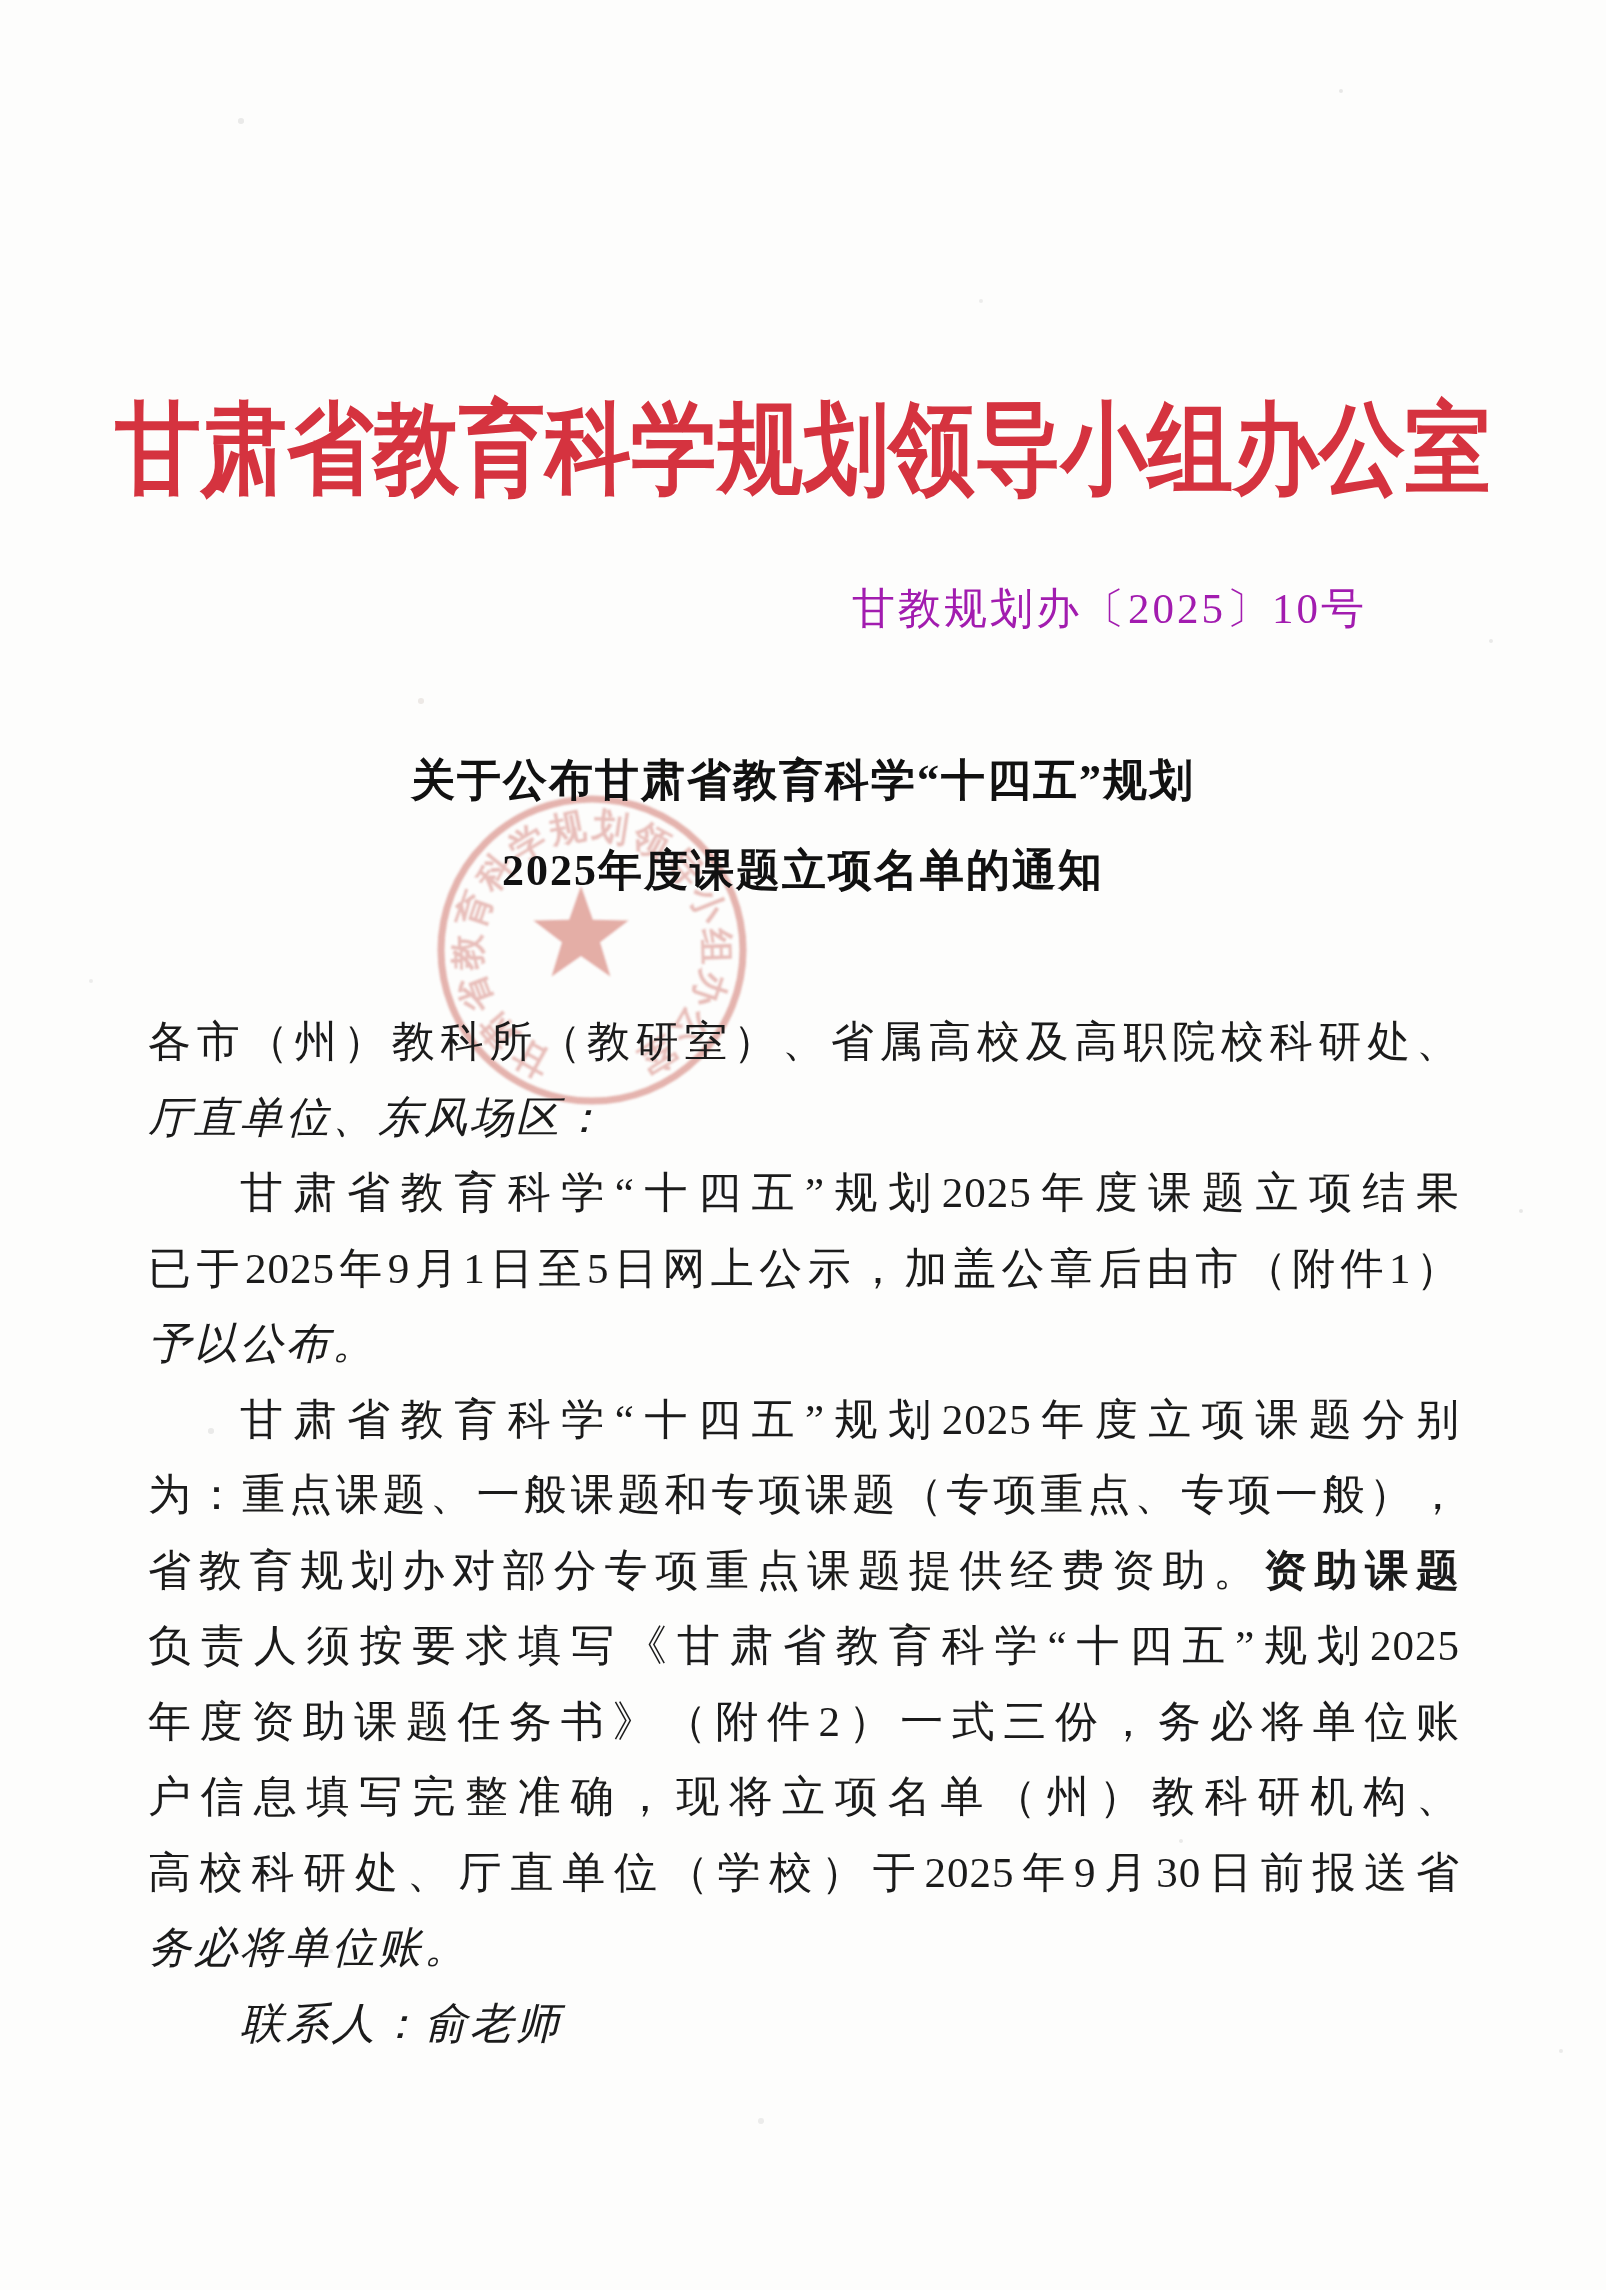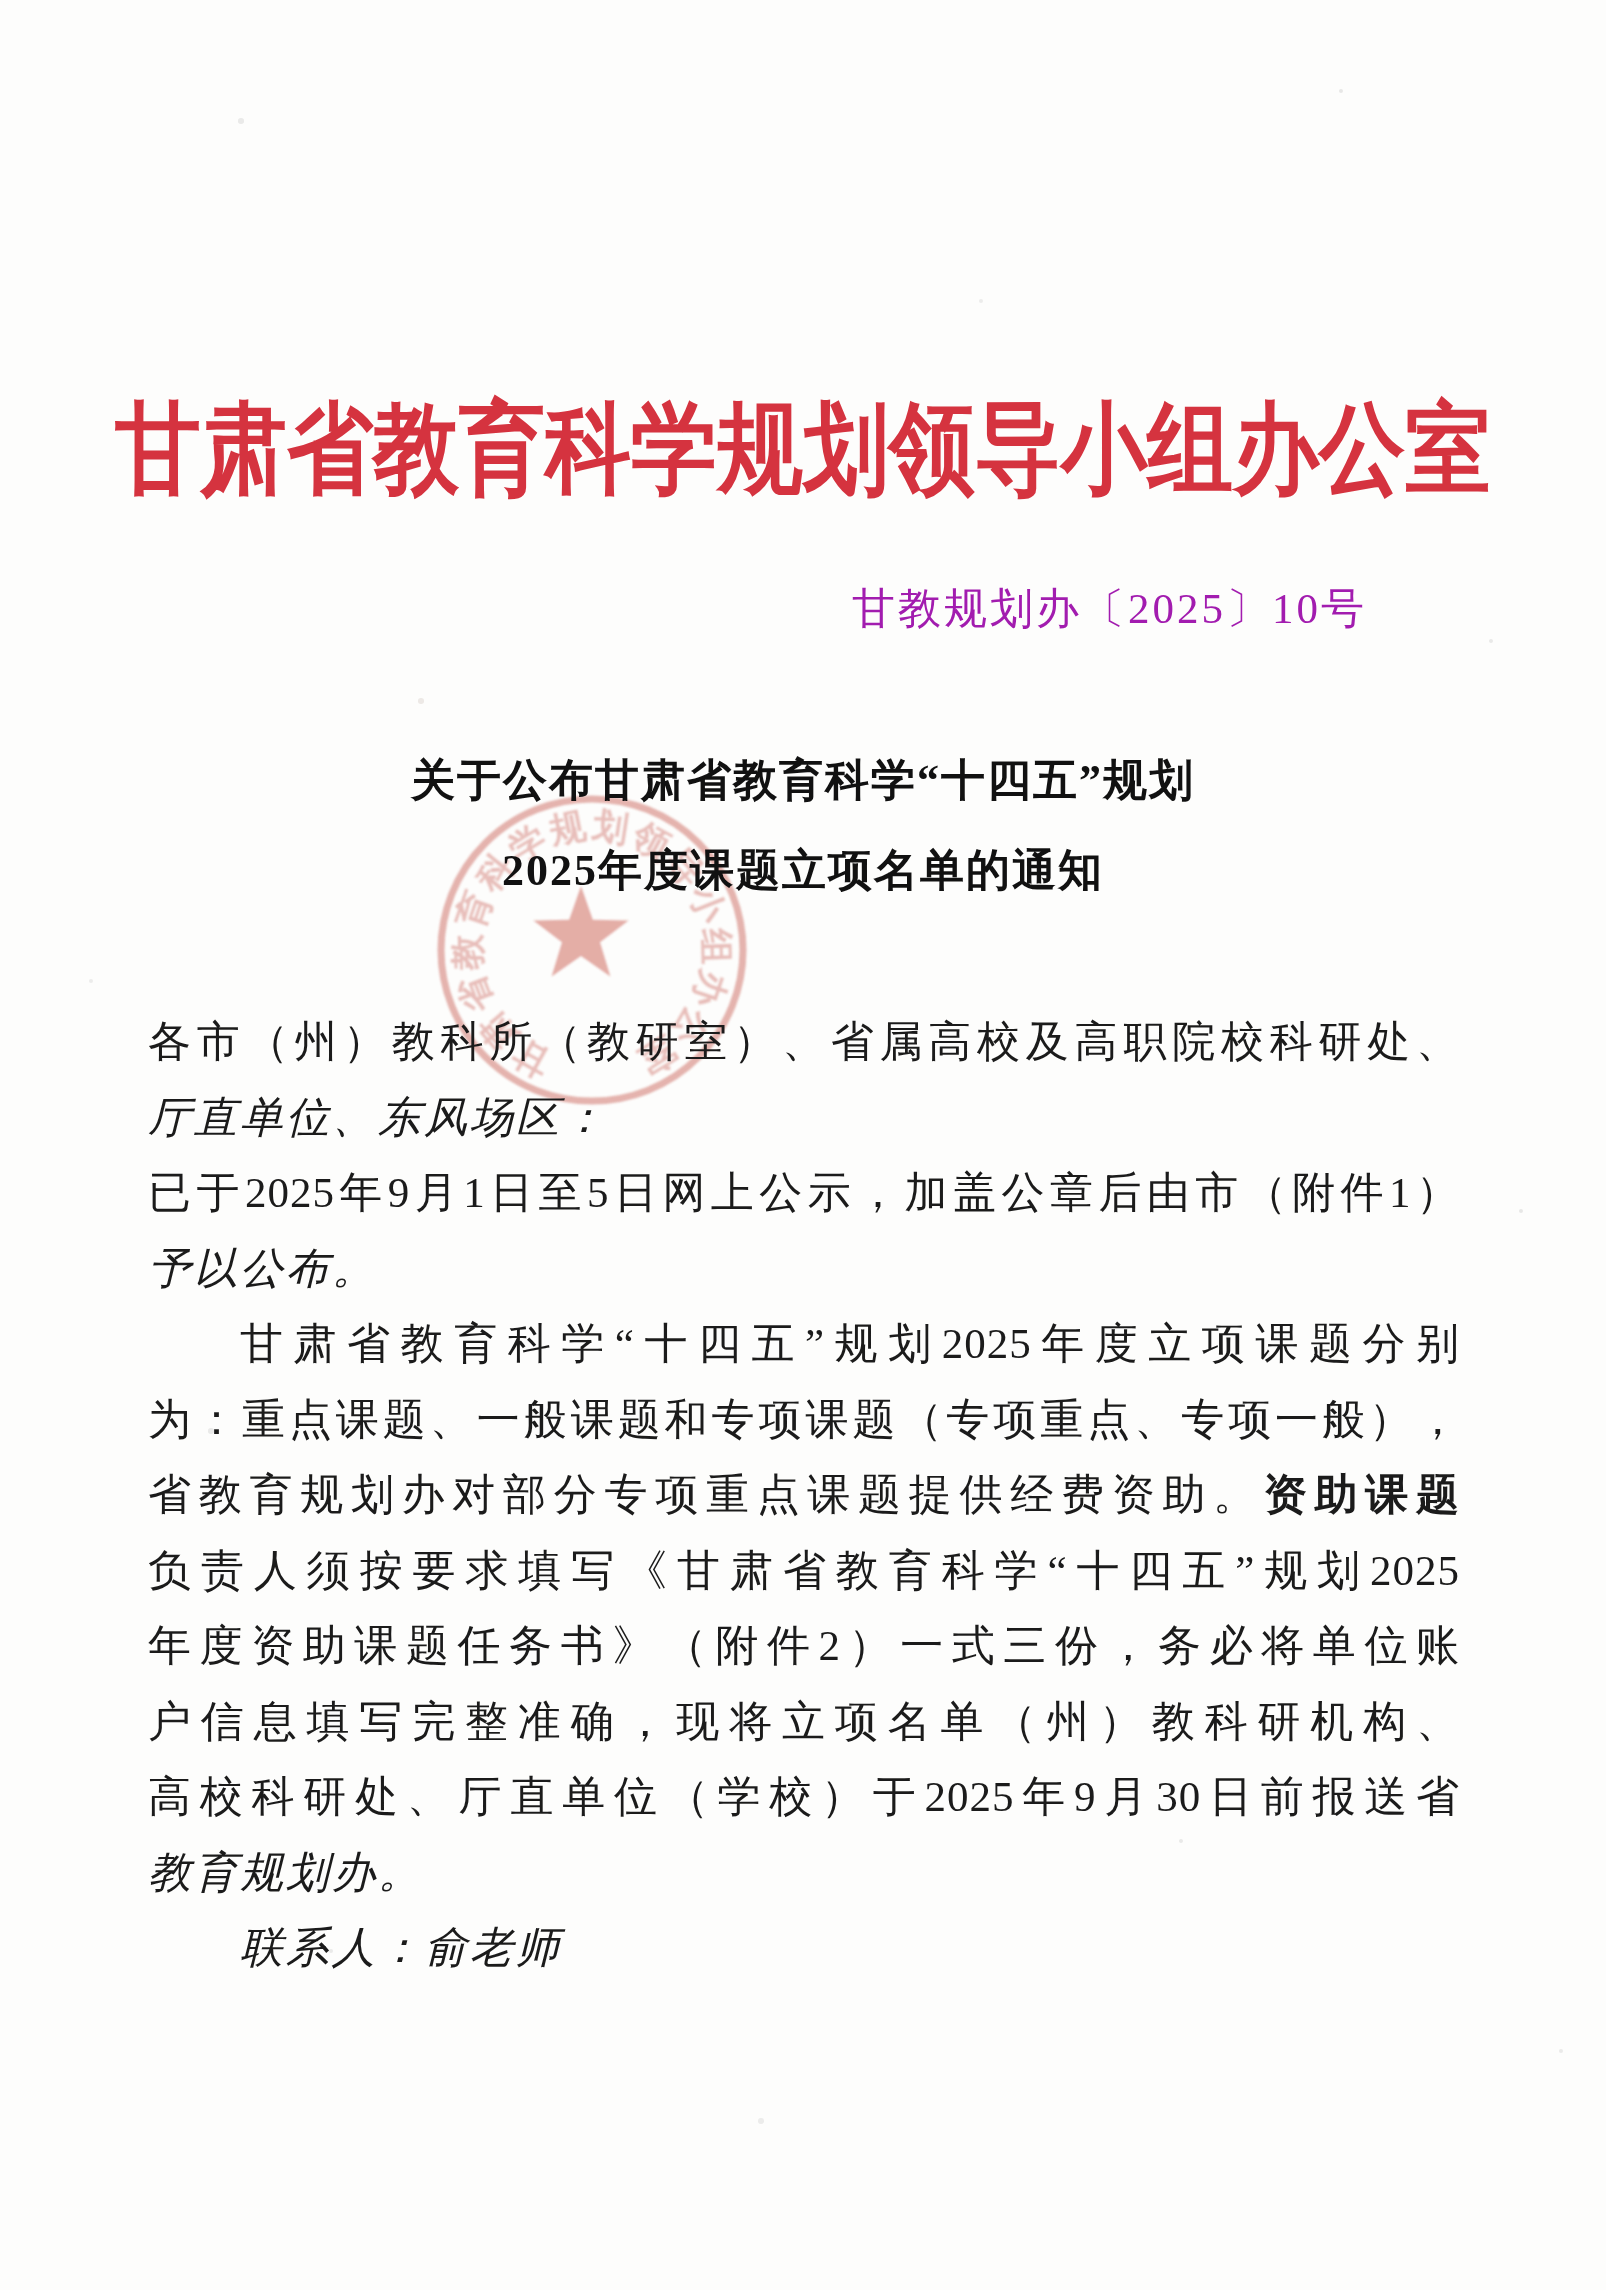--- a/index.html
+++ b/index.html
@@ -94,26 +94,27 @@
       <polygon points="149,96 160.8,129.8 196.6,130.5 168,152.2 178.4,186.5 149,166 119.6,186.5 130,152.2 101.4,130.5 137.2,129.8" fill="rgba(202,92,80,0.55)"></polygon>
       <text font-size="36" font-weight="700" fill="rgba(198,88,76,0.42)" font-family="Liberation Serif, DejaVu Serif, serif">
         <textPath href="#sealArc" startOffset="0" textLength="620" lengthAdjust="spacing">甘肃省教育科学规划领导小组办公室</textPath>
       </text>
     </g>
   </svg>
 
   <div class="body">
     <div class="line">各市（州）教科所（教研室）、省属高校及高职院校科研处、</div>
     <div class="line short">厅直单位、东风场区：</div>
+    <div class="line indent">甘肃省教育科学“十四五”规划2025年度课题立项结果</div>
     <div class="line">已于2025年9月1日至5日网上公示，加盖公章后由市（附件1）</div>
     <div class="line short">予以公布。</div>
     <div class="line indent">甘肃省教育科学“十四五”规划2025年度立项课题分别</div>
     <div class="line">为：重点课题、一般课题和专项课题（专项重点、专项一般），</div>
     <div class="line"><span>省教育规划办对部分专项重点课题提供经费资助。</span><span class="b">资助课题</span></div>
     <div class="line">负责人须按要求填写《甘肃省教育科学“十四五”规划2025</div>
     <div class="line">年度资助课题任务书》（附件2）一式三份，务必将单位账</div>
     <div class="line">户信息填写完整准确，现将立项名单（州）教科研机构、</div>
     <div class="line">高校科研处、厅直单位（学校）于2025年9月30日前报送省</div>
-    <div class="line short">教育规划办。</div>
+    <div class="line short">务必将单位账。</div>
     <div class="line short indent">联系人：俞老师</div>
   </div>
 
 </div>
 
 </body></html>

